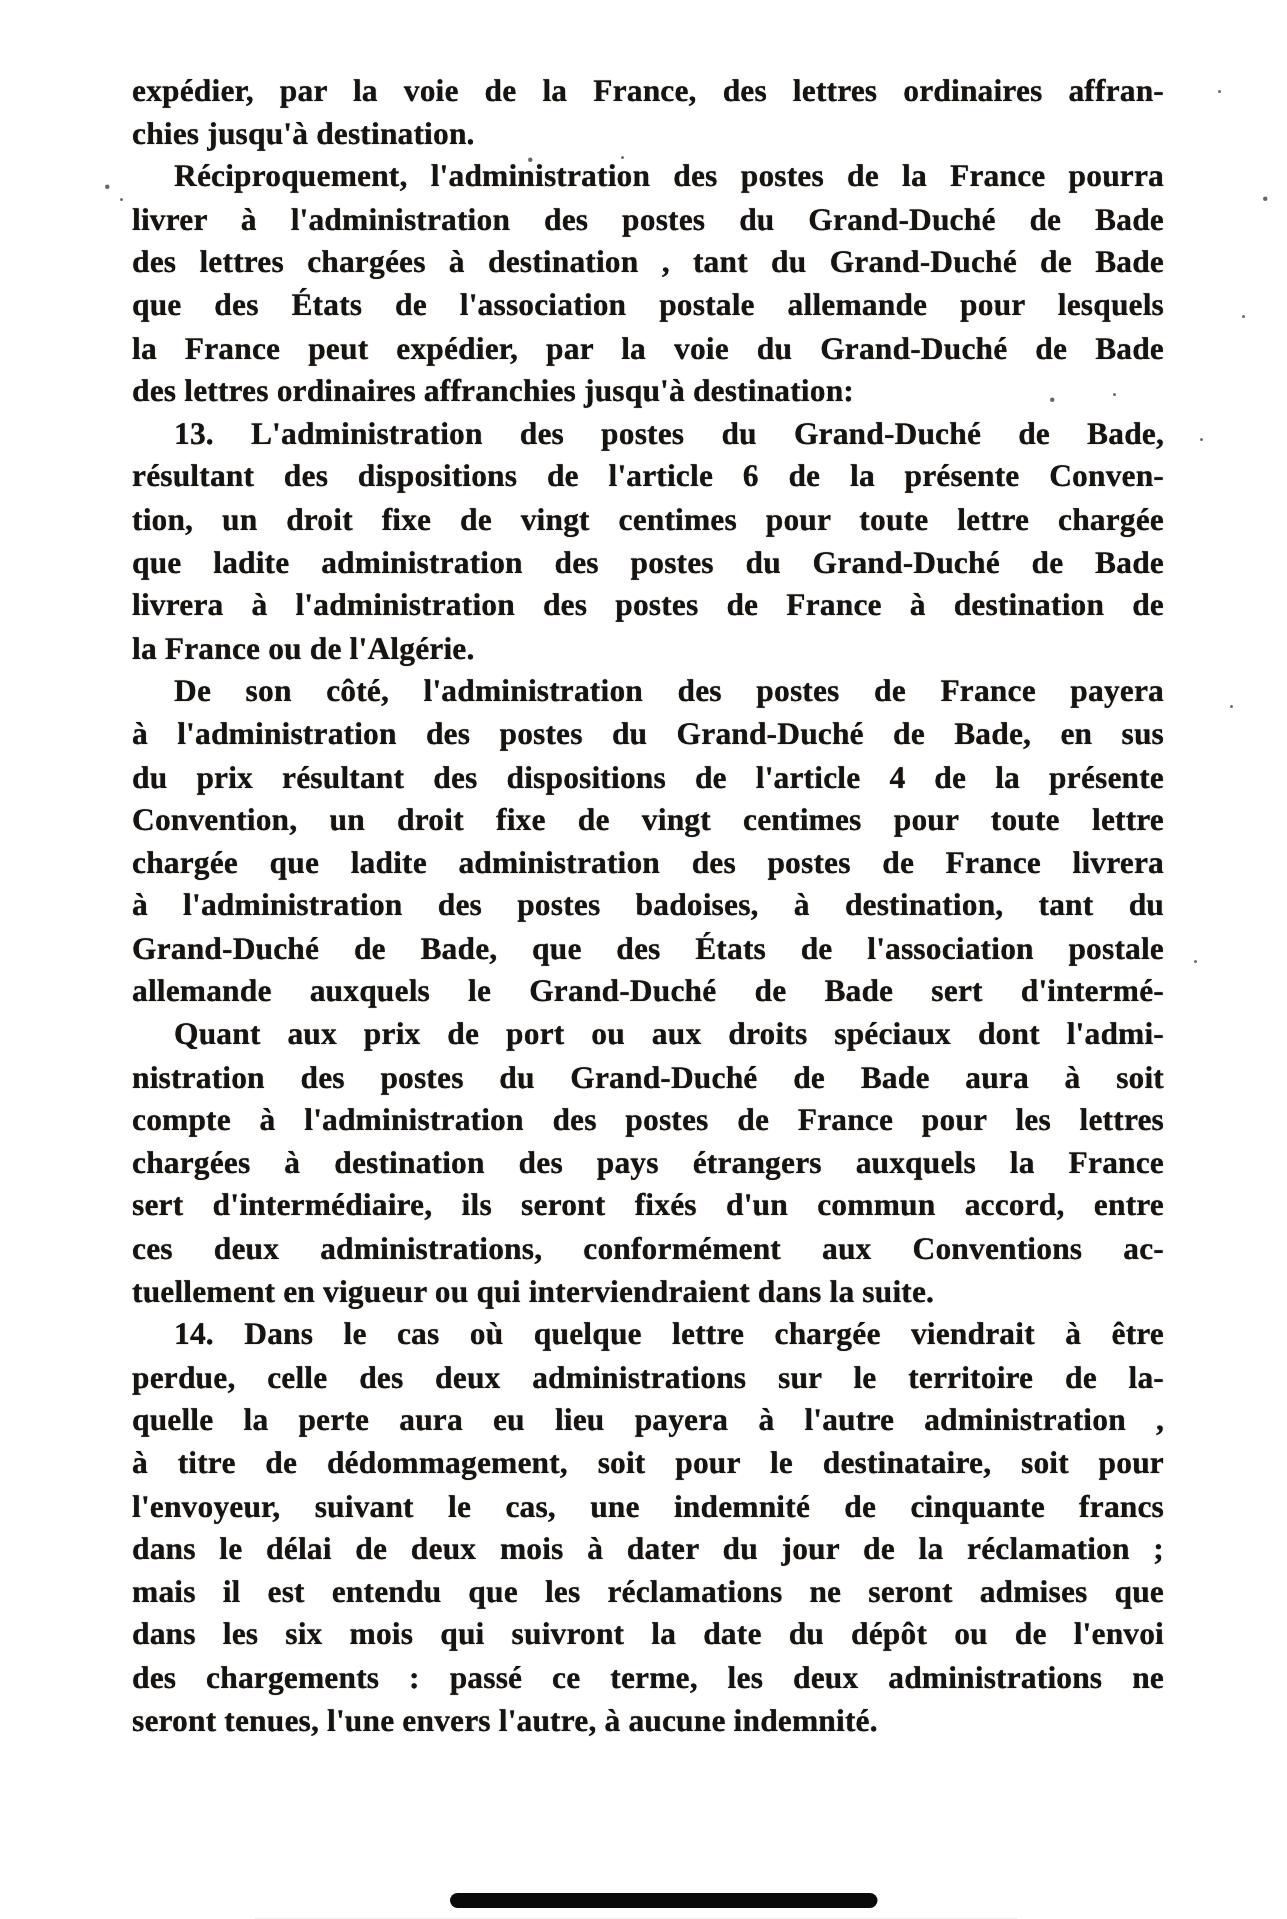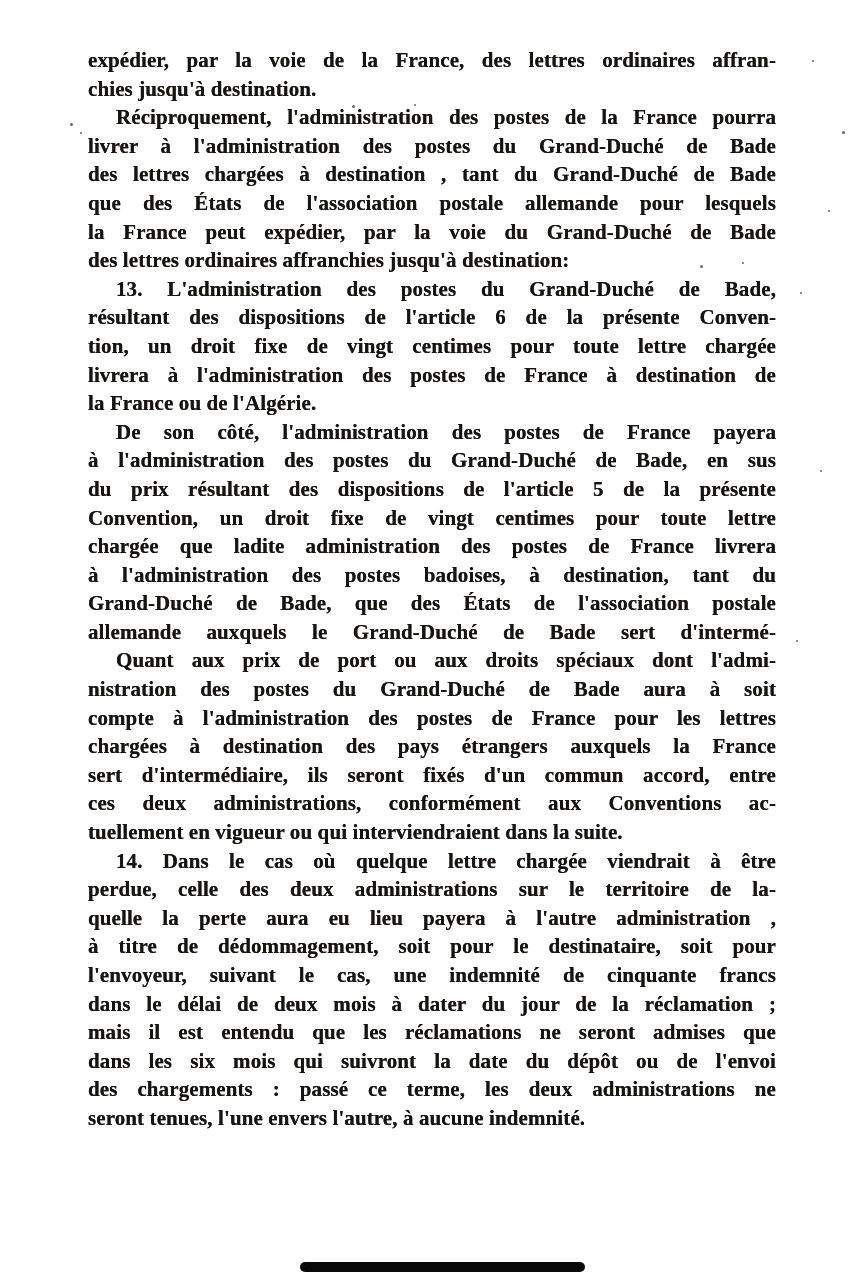--- a/index.html
+++ b/index.html
@@ -62,27 +62,28 @@
         <div class="line">livrer à l'administration des postes du Grand-Duché de Bade</div>
         <div class="line">des lettres chargées à destination , tant du Grand-Duché de Bade</div>
         <div class="line">que des États de l'association postale allemande pour lesquels</div>
         <div class="line">la France peut expédier, par la voie du Grand-Duché de Bade</div>
         <div class="line last">des lettres ordinaires affranchies jusqu'à destination:</div>
       </div>
       <div class="para">
         <div class="line indent">13. L'administration des postes du Grand-Duché de Bade,</div>
         <div class="line">résultant des dispositions de l'article 6 de la présente Conven-</div>
         <div class="line">tion, un droit fixe de vingt centimes pour toute lettre chargée</div>
+        <div class="line">que ladite administration des postes du Grand-Duché de Bade</div>
         <div class="line">livrera à l'administration des postes de France à destination de</div>
         <div class="line last">la France ou de l'Algérie.</div>
       </div>
       <div class="para">
         <div class="line indent">De son côté, l'administration des postes de France payera</div>
         <div class="line">à l'administration des postes du Grand-Duché de Bade, en sus</div>
-        <div class="line">du prix résultant des dispositions de l'article 5 de la présente</div>
+        <div class="line">du prix résultant des dispositions de l'article 4 de la présente</div>
         <div class="line">Convention, un droit fixe de vingt centimes pour toute lettre</div>
         <div class="line">chargée que ladite administration des postes de France livrera</div>
         <div class="line">à l'administration des postes badoises, à destination, tant du</div>
         <div class="line">Grand-Duché de Bade, que des États de l'association postale</div>
         <div class="line">allemande auxquels le Grand-Duché de Bade sert d'intermé-</div>
       </div>
       <div class="para">
         <div class="line indent">Quant aux prix de port ou aux droits spéciaux dont l'admi-</div>
         <div class="line">nistration des postes du Grand-Duché de Bade aura à soit</div>
         <div class="line">compte à l'administration des postes de France pour les lettres</div>

